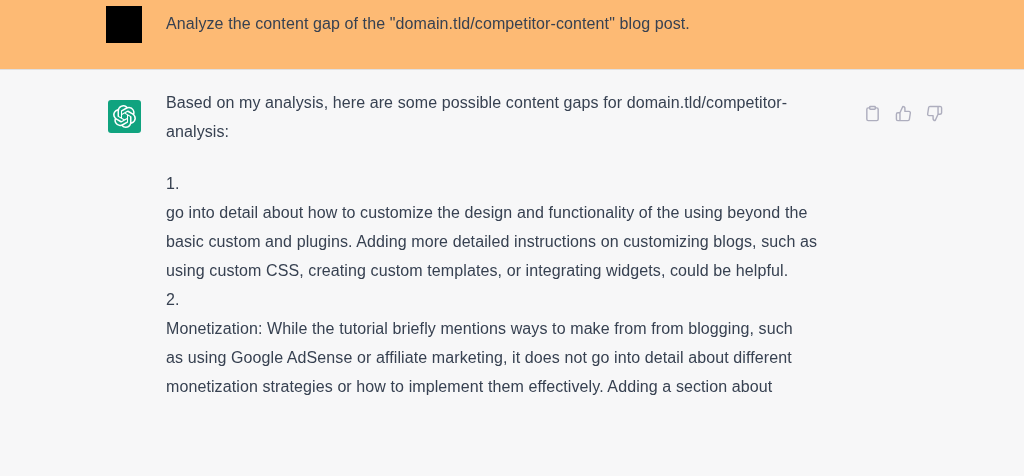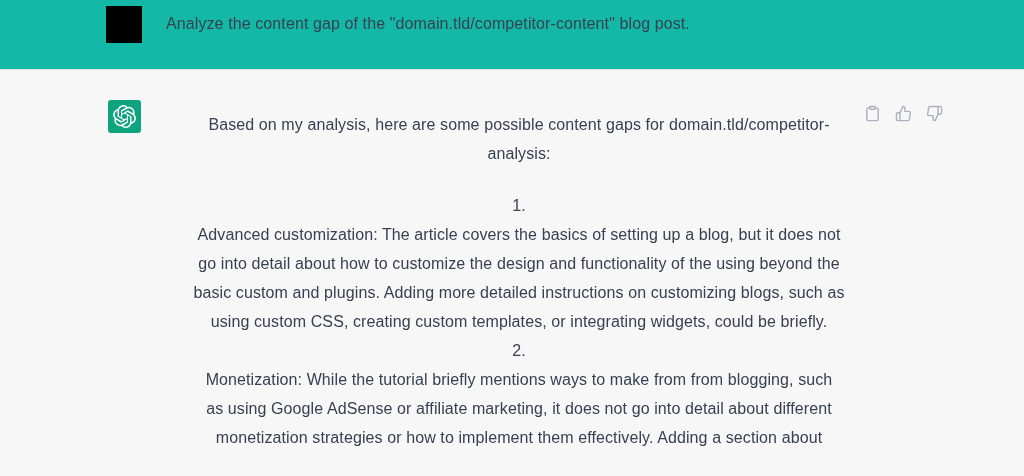--- a/index.html
+++ b/index.html
@@ -14,21 +14,21 @@
     font-size: 16px;
     line-height: 29px;
     color: #374151;
     letter-spacing: 0.1px;
   }
   
   .user-section {
     position: relative;
     width: 1024px;
     height: 69px;
-    background: #14b8a6;
+    background: #fdba74;
     padding-left: 36px;
   }
   .user-avatar {
     position: absolute;
     left: 106px;
     top: 6px;
     width: 36px;
     height: 37px;
     background: #000000;
   }
@@ -54,23 +54,22 @@
     background: #10a37f;
     border-radius: 3px;
     display: flex;
     align-items: center;
     justify-content: center;
   }
   .assistant-avatar svg { width: 23px; height: 23px; fill: #ffffff; }
   .assistant-content {
     position: absolute;
     left: 166px;
-    top: 40px;
+    top: 18px;
     width: 706px;
-    text-align: center;
   }
   .list-block { margin-top: 23px; }
   .line { height: 29px; white-space: nowrap; }
   
   .actions {
     position: absolute;
     left: 863px;
     top: 33px;
     display: flex;
     gap: 13px;
@@ -117,24 +116,23 @@
 
   <div class="assistant-content msg-text">
     <div>
       <div class="line">Based on my analysis, here are some possible content gaps for domain.tld/competitor-</div>
       <div class="line">analysis:</div>
     </div>
 
     <div class="list-block">
       <div>
         <div class="line">1.</div>
-        <div class="line">Advanced customization: The article covers the basics of setting up a blog, but it does not</div>
         <div class="line">go into detail about how to customize the design and functionality of the using beyond the</div>
         <div class="line">basic custom and plugins. Adding more detailed instructions on customizing blogs, such as</div>
-        <div class="line">using custom CSS, creating custom templates, or integrating widgets, could be briefly.</div>
+        <div class="line">using custom CSS, creating custom templates, or integrating widgets, could be helpful.</div>
       </div>
       <div>
         <div class="line">2.</div>
         <div class="line">Monetization: While the tutorial briefly mentions ways to make from from blogging, such</div>
         <div class="line">as using Google AdSense or affiliate marketing, it does not go into detail about different</div>
         <div class="line">monetization strategies or how to implement them effectively. Adding a section about</div>
       </div>
     </div>
   </div>
 

